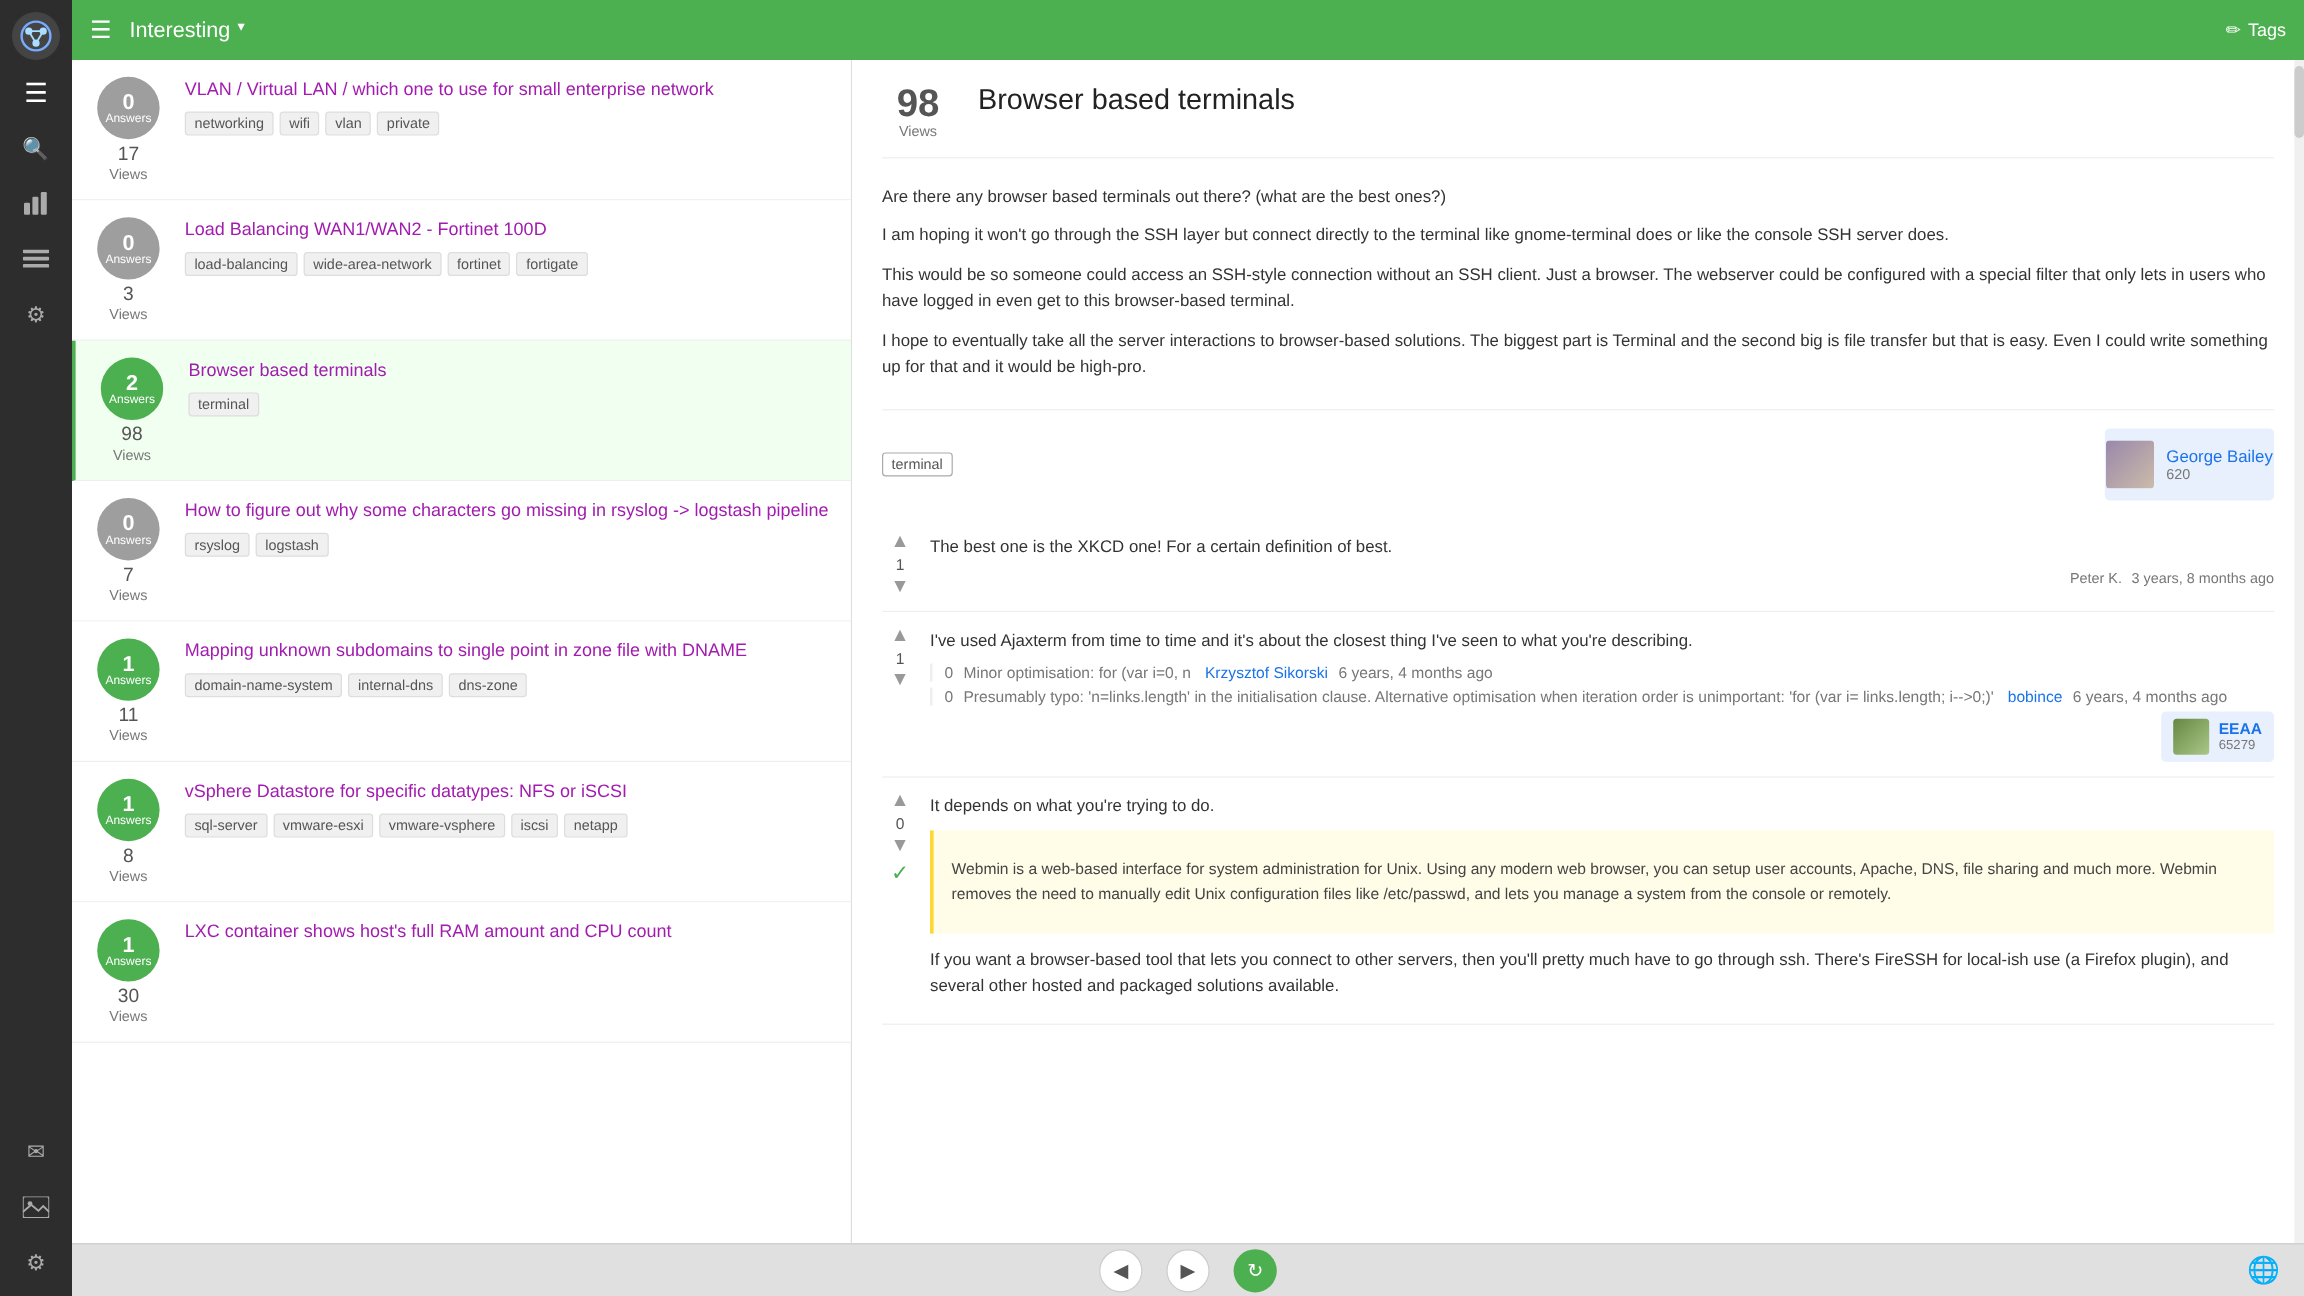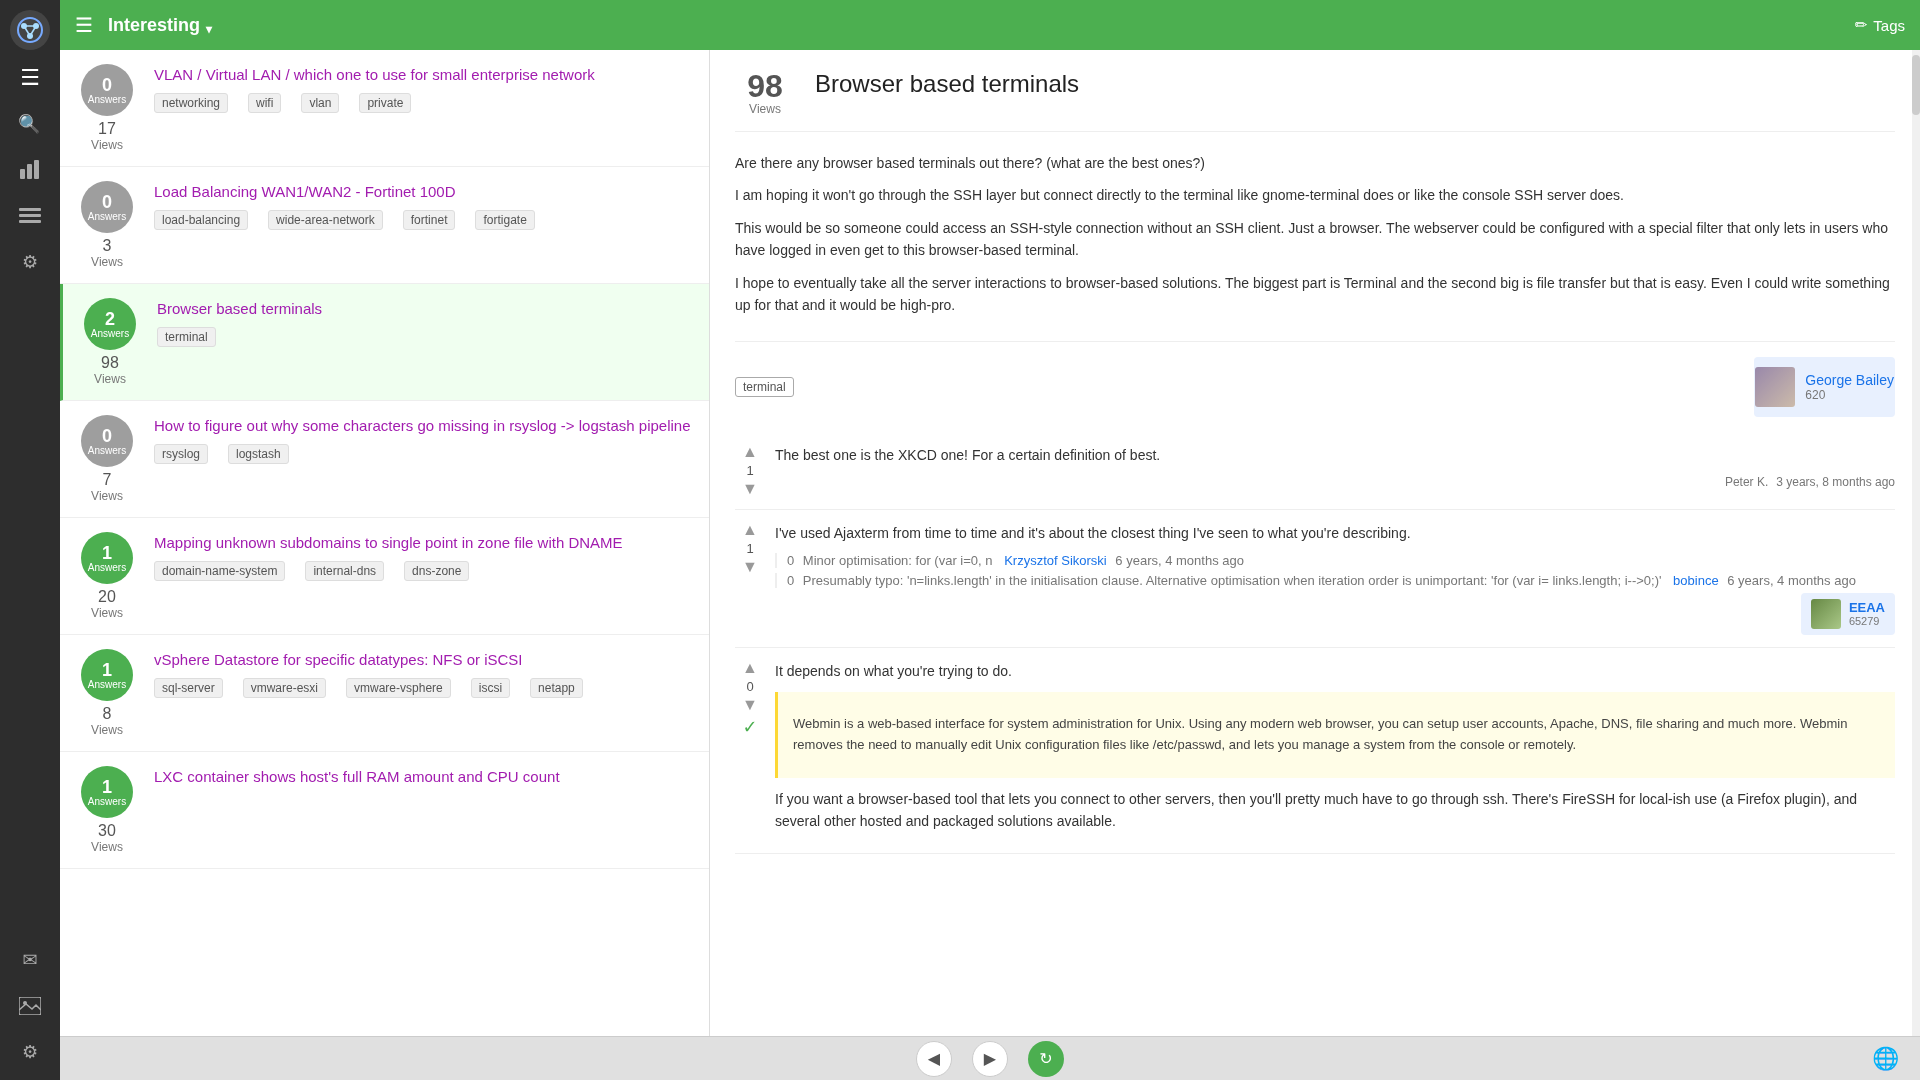--- a/index.html
+++ b/index.html
@@ -46,22 +46,22 @@
       display: flex;
       align-items: center;
       padding: 0 15px;
       gap: 15px;
       flex-shrink: 0;
     }
     .topbar-menu-icon {
       color: white; font-size: 20px; cursor: pointer;
     }
     .topbar-title {
-      color: white; font-size: 18px; font-weight: 700;
-      display: flex; align-items: flex-end; gap: 6px;
+      color: white; font-size: 18px; font-weight: 400;
+      display: flex; align-items: flex-start; gap: 6px;
     }
     .topbar-title .dropdown-arrow { font-size: 12px; }
     .topbar-spacer { flex: 1; }
     .topbar-tags {
       color: white; font-size: 15px;
       display: flex; align-items: center; gap: 6px; cursor: pointer;
     }
 
     
     .content-area {
@@ -117,21 +117,21 @@
       flex: 1;
       padding-left: 12px;
     }
     .question-title {
       font-size: 15px;
       color: #a21caf;
       margin-bottom: 8px;
       line-height: 1.4;
     }
     .question-tags {
-      display: flex; flex-wrap: wrap; gap: 20px;
+      display: flex; flex-wrap: wrap; gap: 5px;
     }
     .tag {
       background: #f0f0f0;
       border: 1px solid #ddd;
       border-radius: 3px;
       padding: 2px 7px;
       font-size: 12px;
       color: #555;
     }
 
@@ -427,21 +427,21 @@
         </div>
       </div>
 
       <div class="question-item">
         <div class="question-stats">
           <div class="answers-badge green">
             <span class="count">1</span>
             <span class="label">Answers</span>
           </div>
           <div class="views-count">
-            <span class="num">20</span>
+            <span class="num">11</span>
             <span>Views</span>
           </div>
         </div>
         <div class="question-content">
           <div class="question-title">Mapping unknown subdomains to single point in zone file with DNAME</div>
           <div class="question-tags">
             <span class="tag">domain-name-system</span>
             <span class="tag">internal-dns</span>
             <span class="tag">dns-zone</span>
           </div>

